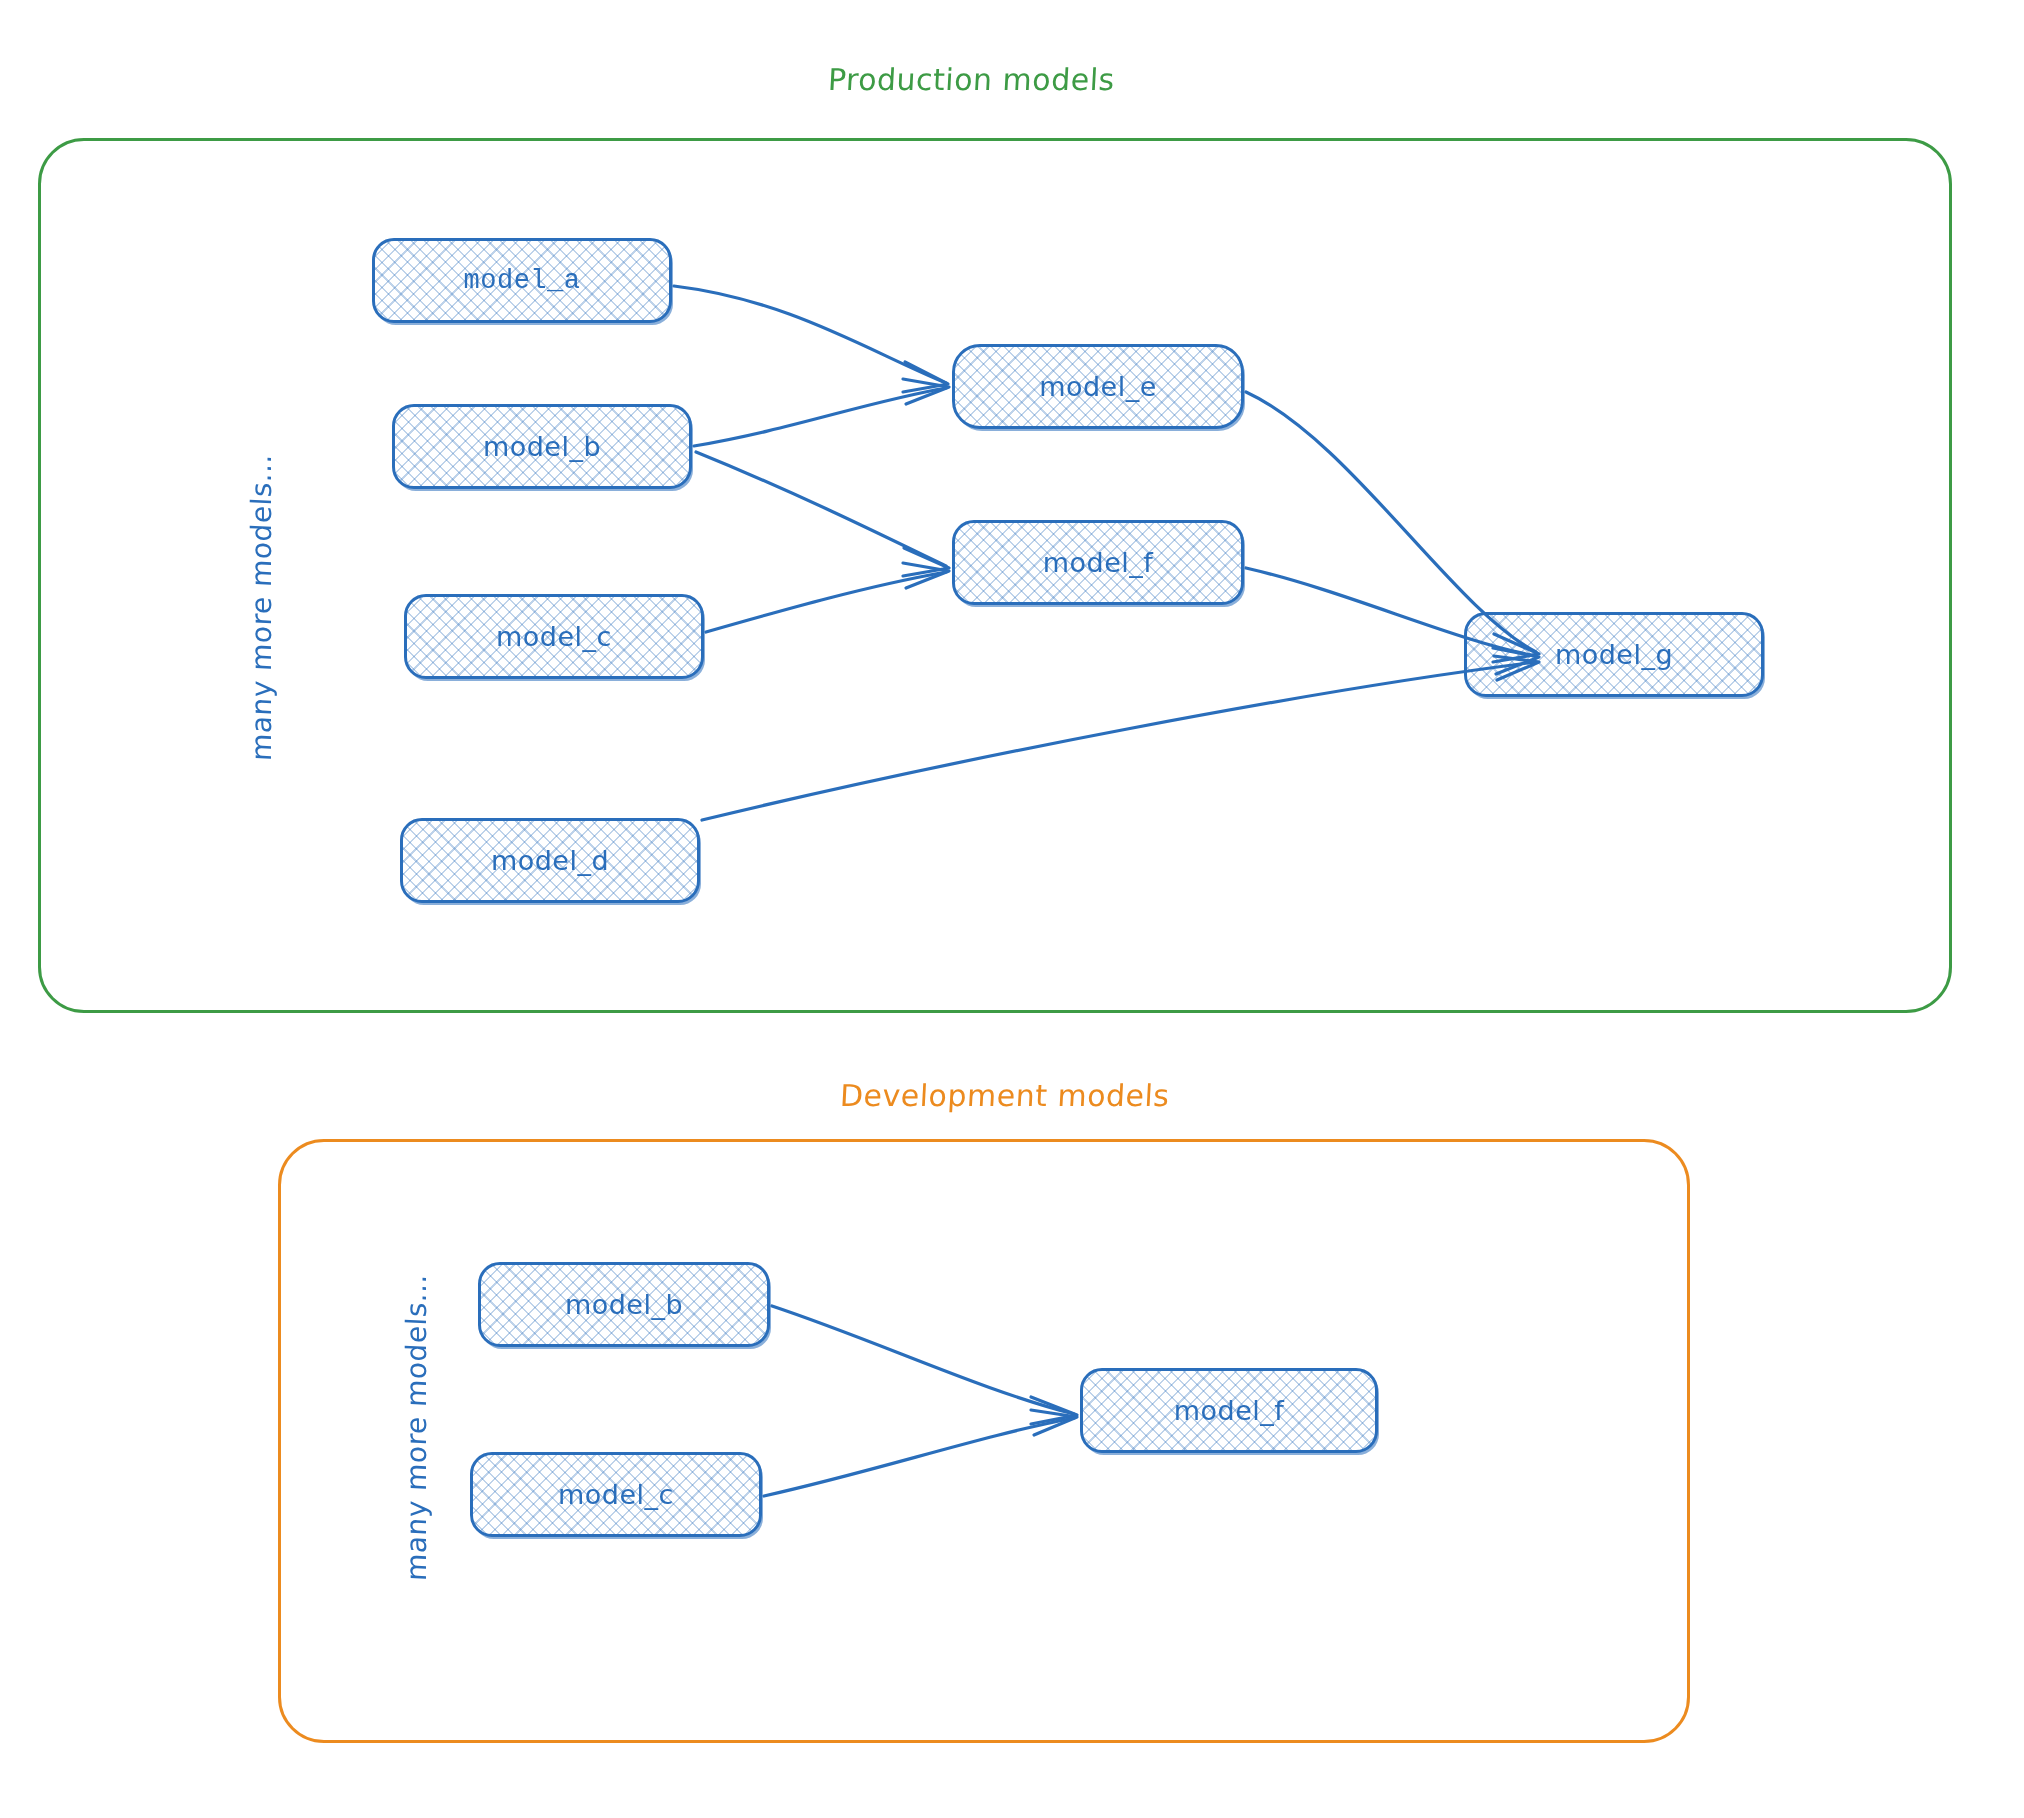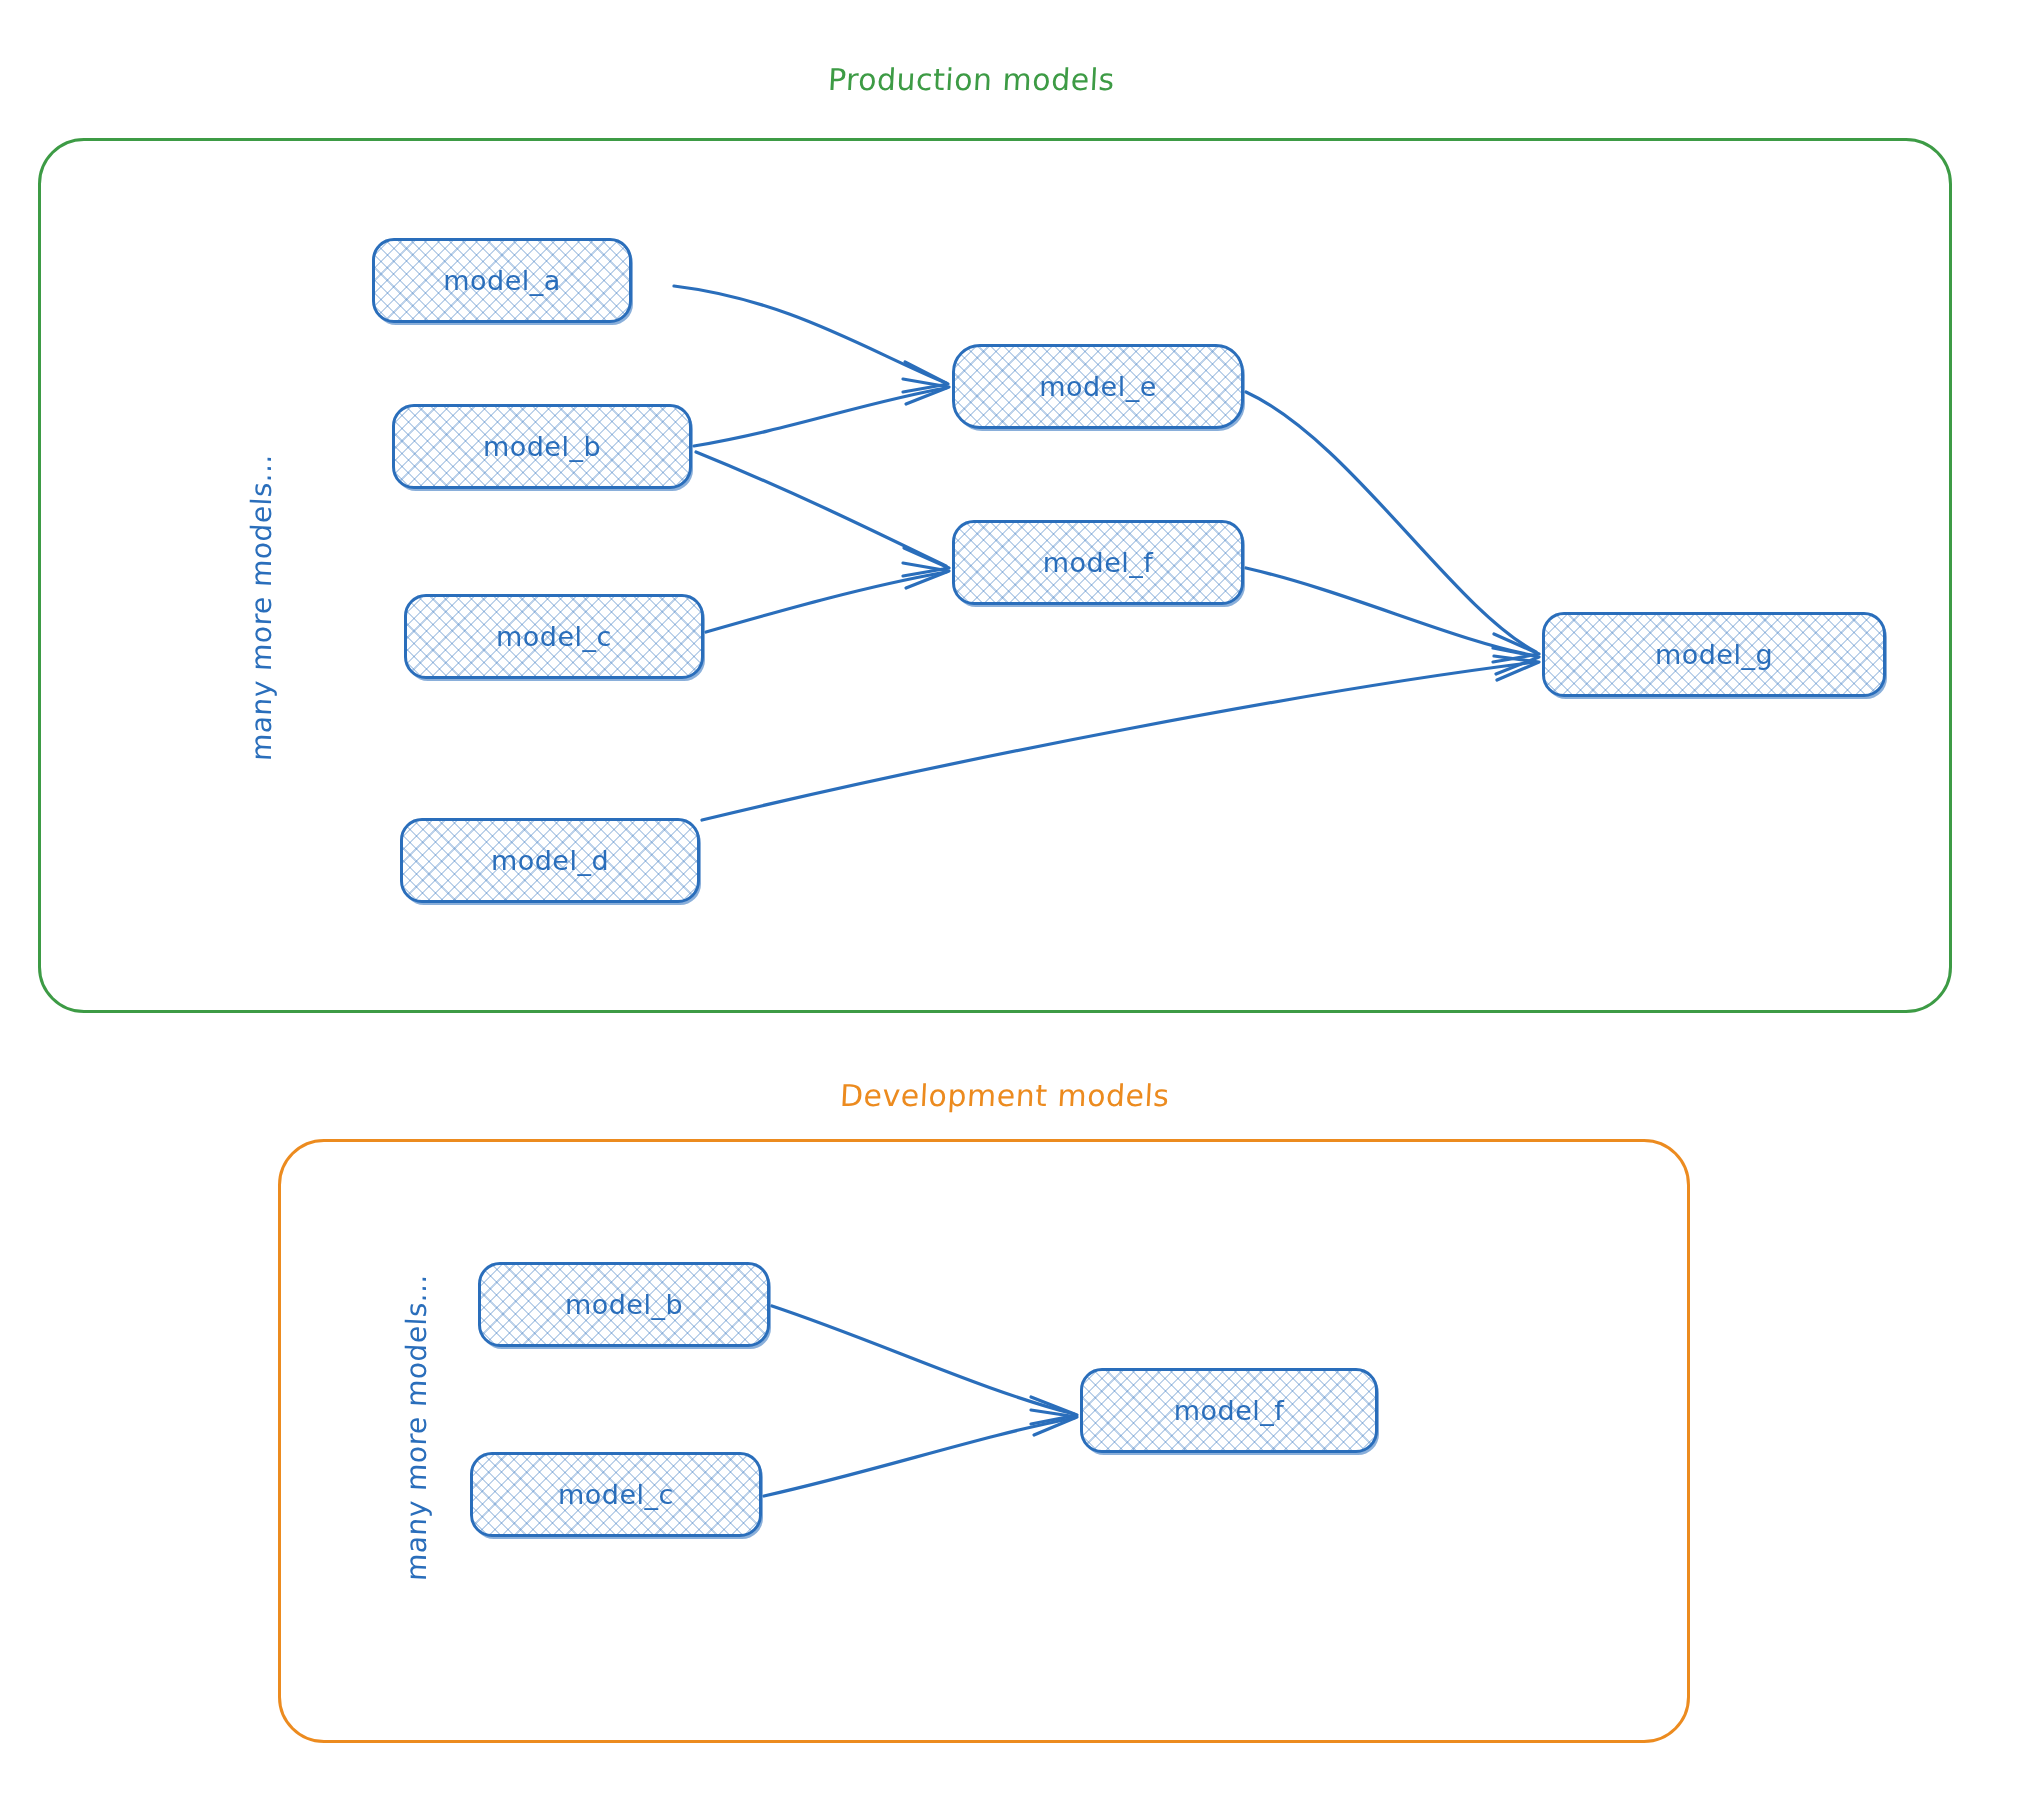--- a/index.html
+++ b/index.html
@@ -101,27 +101,27 @@
     align-items: center;
     justify-content: center;
     color: #2a6ebb;
     font-family: "DejaVu Sans", sans-serif;
     font-size: 27px;
     letter-spacing: 0.5px;
     box-shadow: 2px 3px 0 -1px rgba(42,110,187,0.55);
   }
 
   
-  #n-a { left: 372px; top: 238px;  width: 260px; height: 85px; }
+  #n-a { left: 372px; top: 238px;  width: 300px; height: 85px; font-family: Liberation Mono, monospace; }
   #n-b { left: 392px; top: 404px;  width: 300px; height: 85px; }
   #n-c { left: 404px; top: 594px;  width: 300px; height: 85px; }
   #n-d { left: 400px; top: 818px;  width: 300px; height: 85px; }
   #n-e { left: 952px; top: 344px;  width: 292px; height: 85px; border-radius: 28px; }
   #n-f { left: 952px; top: 520px;  width: 292px; height: 85px; }
-  #n-g { left: 1542px; top: 612px; width: 344px; height: 85px; }
+  #n-g { left: 1464px; top: 612px; width: 300px; height: 85px; }
 
   
   #d-b { left: 478px;  top: 1262px; width: 292px; height: 85px; }
   #d-c { left: 470px;  top: 1452px; width: 292px; height: 85px; }
   #d-f { left: 1080px; top: 1368px; width: 298px; height: 85px; }
 
   
   #arrows {
     position: absolute;
     left: 0; top: 0;

